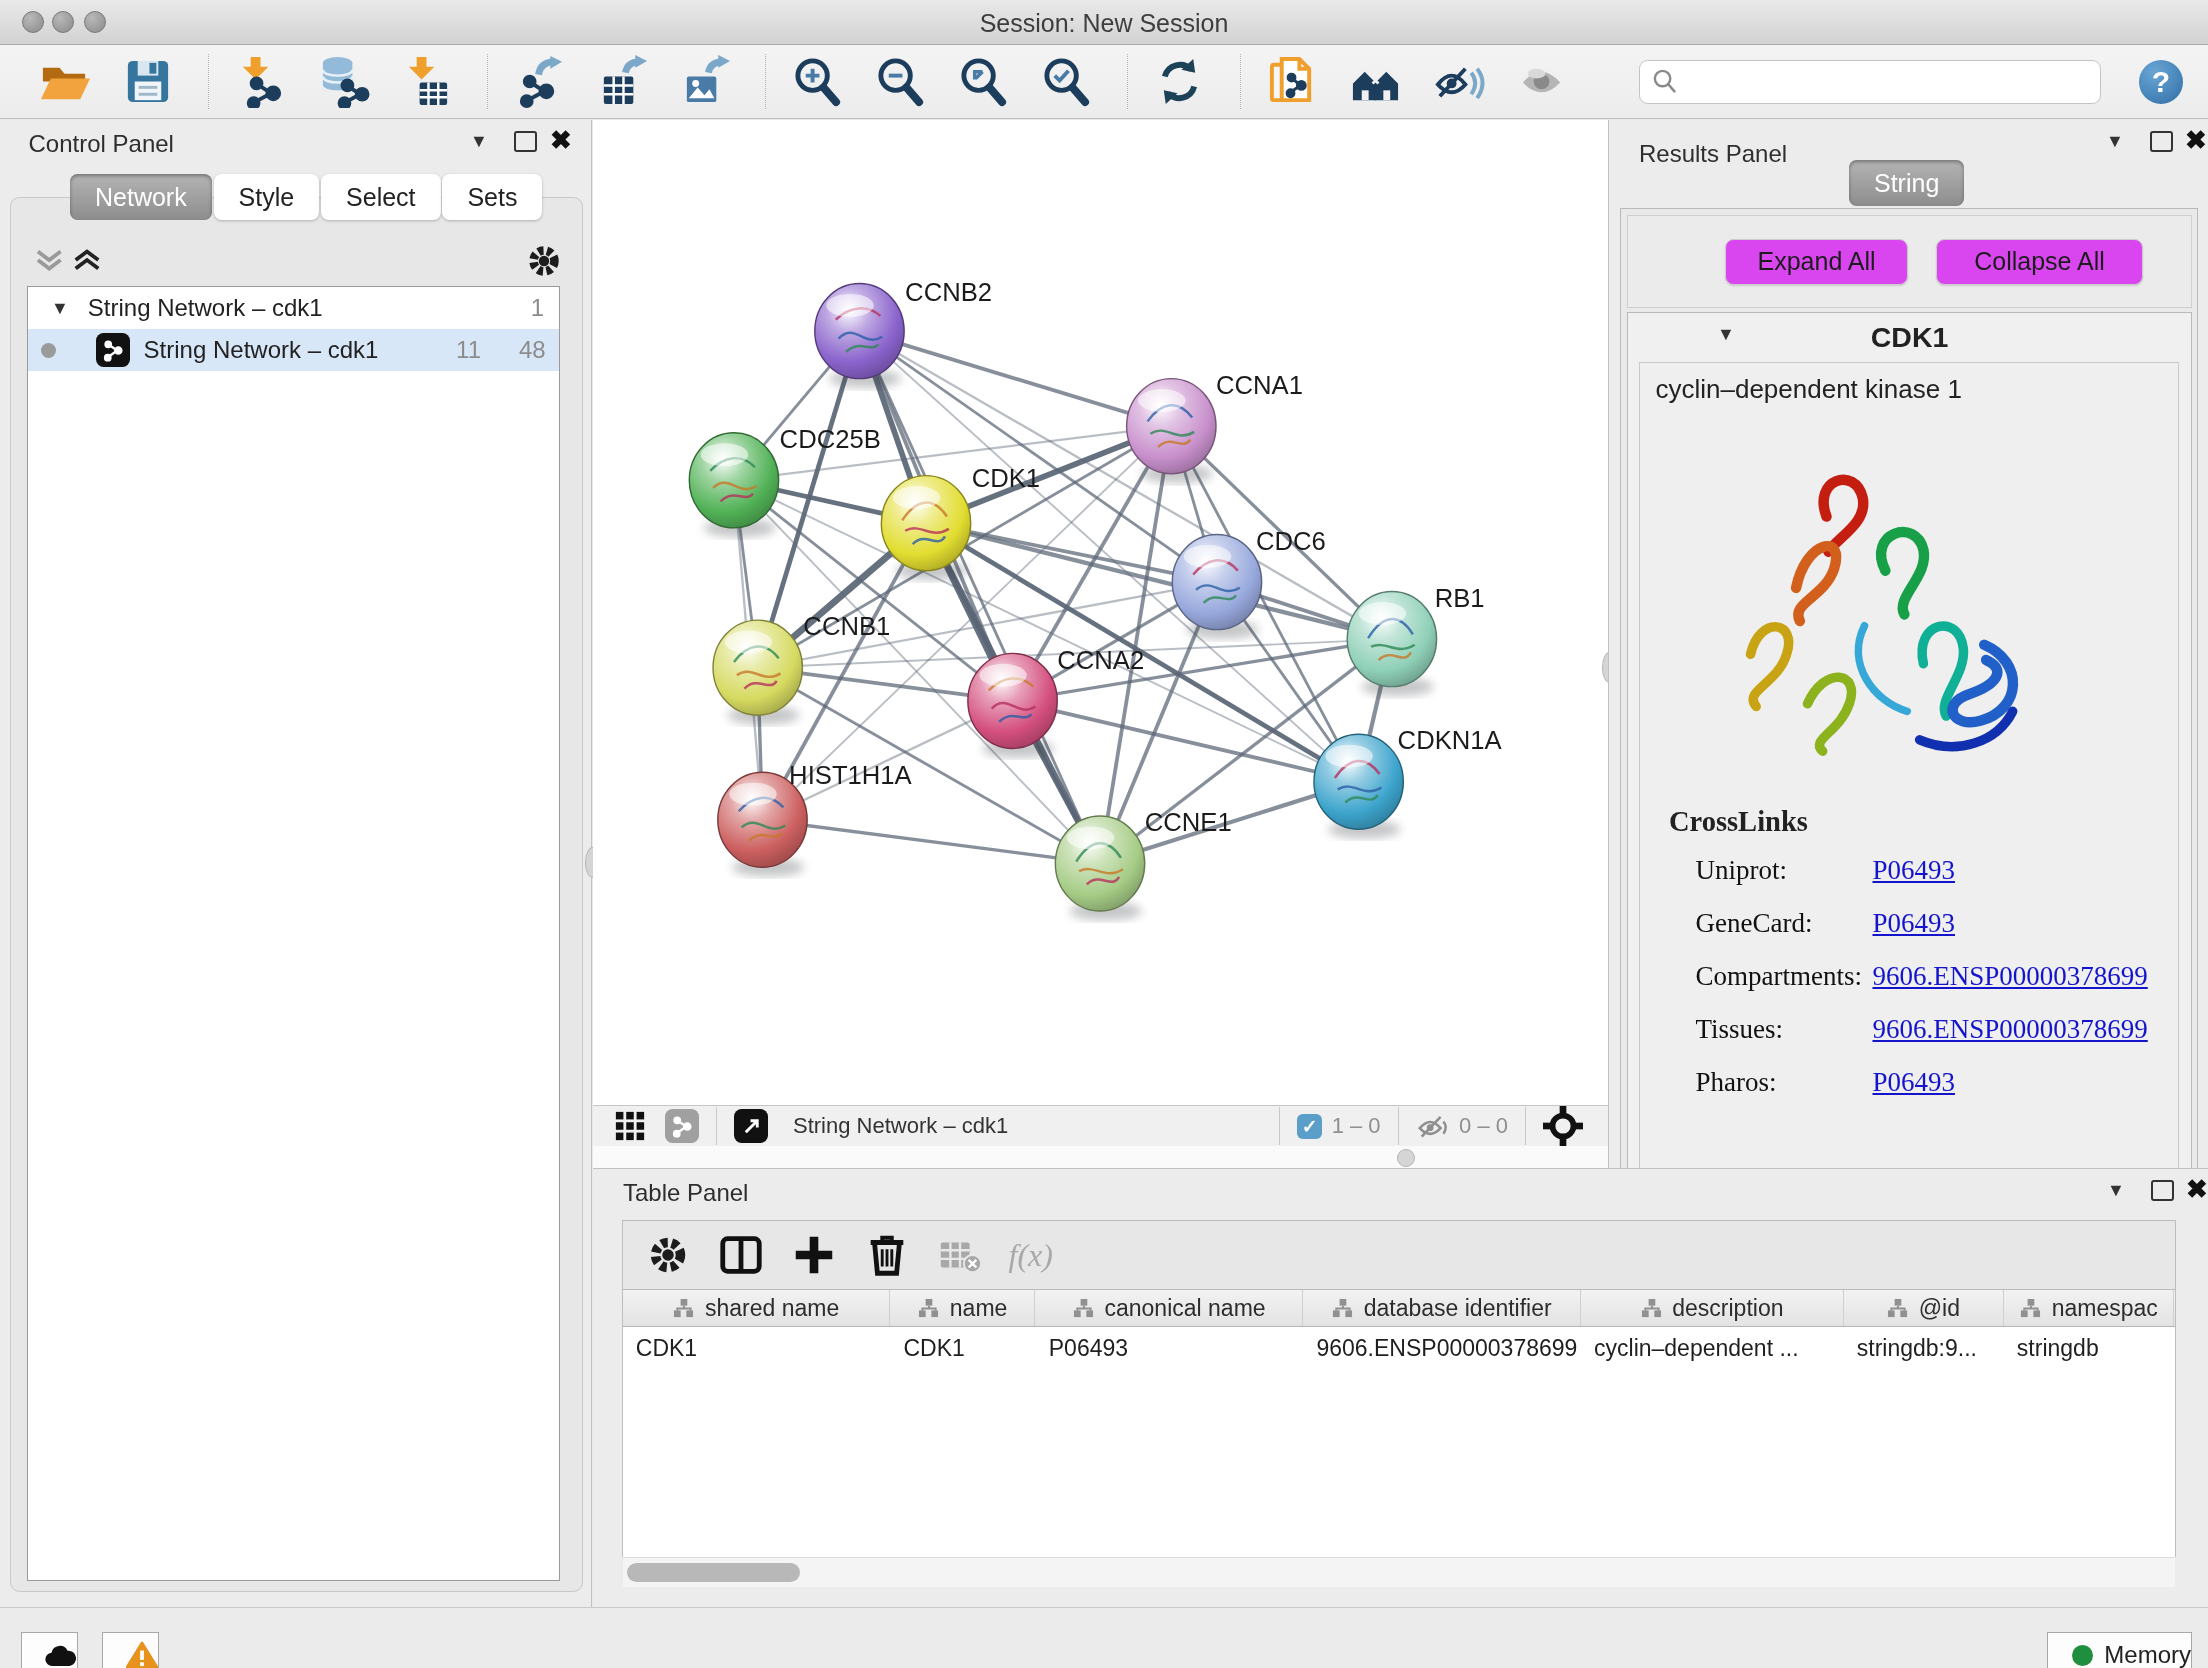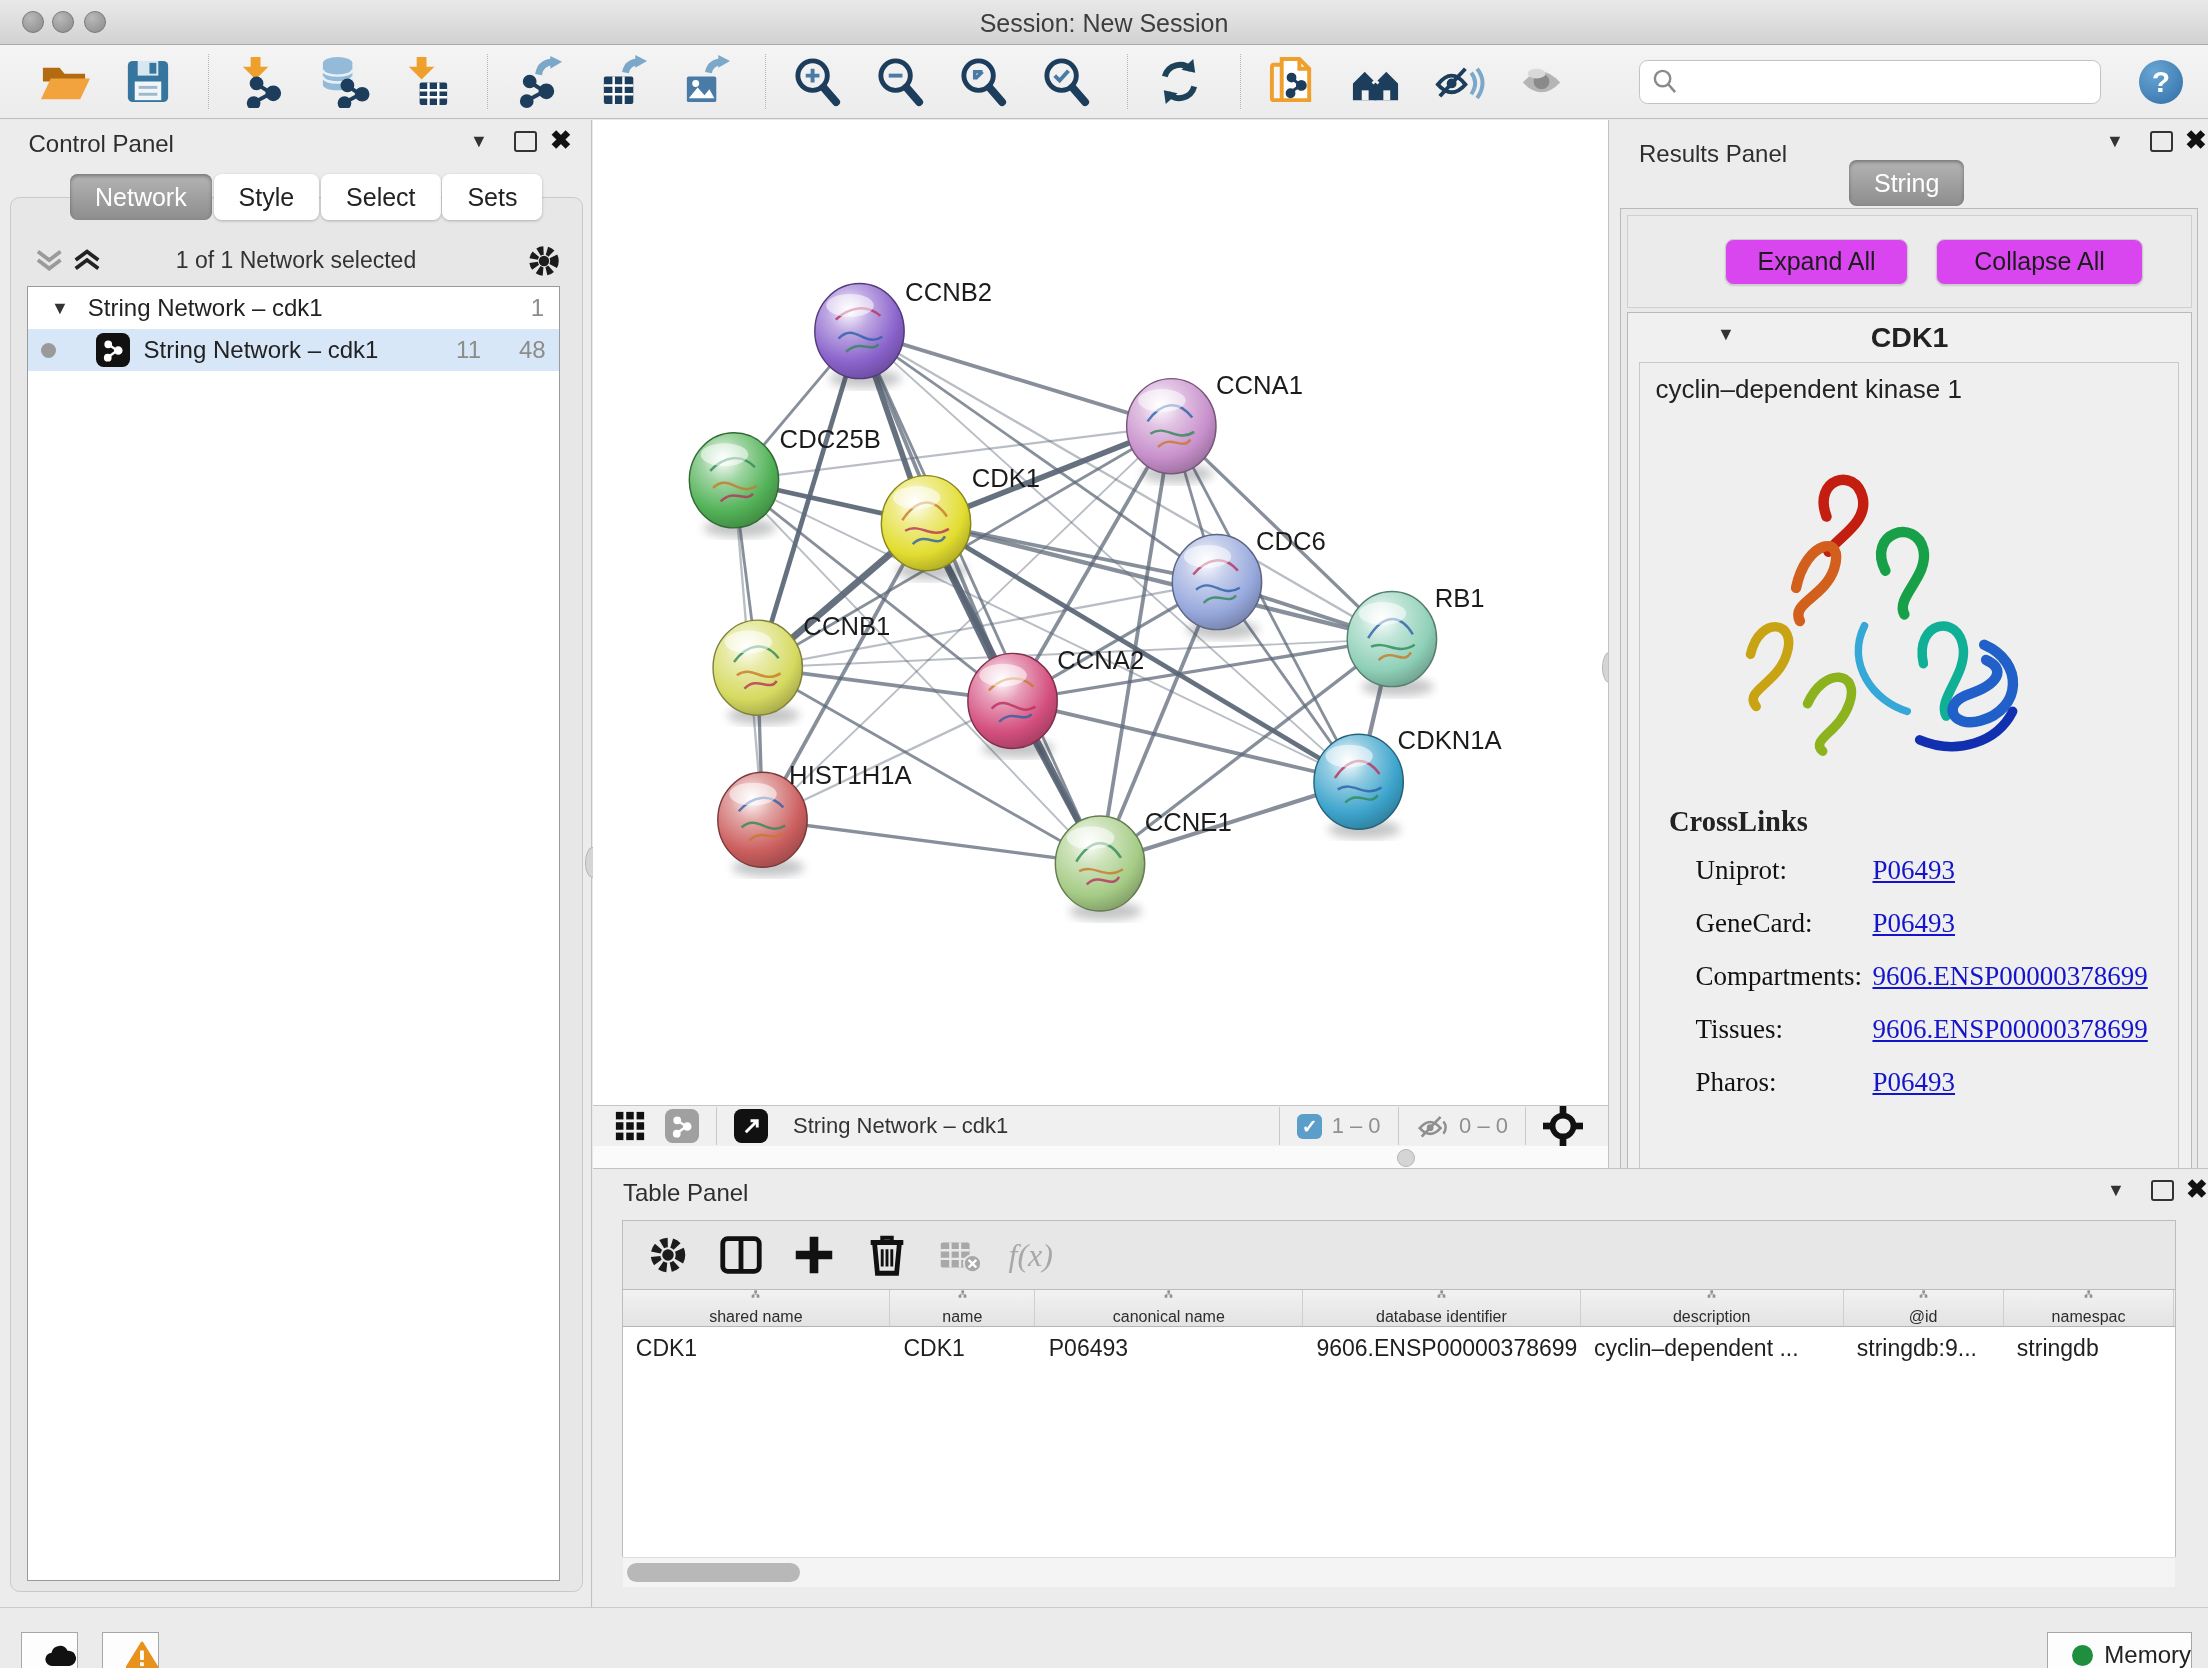--- a/index.html
+++ b/index.html
@@ -62,22 +62,22 @@
   .r-innerbox{left:11.4px;top:49px;width:538px;height:886px;border:1px solid #c9c9c9;background:#efefef;}
   .xl-row{display:flex;font-family:"Liberation Serif",serif;font-size:27px;height:53px;align-items:center;}
   .xl-label{width:177px;color:#111;}
   .xl-link{color:#1414cc;text-decoration:underline;}
   
   .tpanel{left:593px;top:1168px;width:1616px;height:439px;background:#ececec;box-sizing:border-box;border-top:1px solid #c2c2c2;}
   .t-box{left:28.5px;top:51px;width:1552px;height:335px;background:#e7e7e7;border:1px solid #bdbdbd;}
   .t-tool{display:flex;align-items:center;height:68px;padding-left:21px;}
   .t-tool .ti{width:48px;height:48px;margin-right:25px;}
   .thead{display:flex;height:36px;background:linear-gradient(#f2f2f2,#e3e3e3);border-top:1px solid #bbb;border-bottom:1px solid #b5b5b5;}
-  .th{display:flex;align-items:center;justify-content:center;font-size:16px;color:#2d2d2d;
-      border-right:1px solid #cfcfcf;box-sizing:border-box;gap:9.5px;overflow:hidden;white-space:nowrap;flex-direction:column;}
+  .th{display:flex;align-items:center;justify-content:center;font-size:23px;color:#2d2d2d;
+      border-right:1px solid #cfcfcf;box-sizing:border-box;gap:9.5px;overflow:hidden;white-space:nowrap;}
   .trow{display:flex;height:42px;background:#fff;}
   .td{display:flex;align-items:center;font-size:23px;color:#1f1f1f;padding-left:13.3px;box-sizing:border-box;
       overflow:hidden;white-space:nowrap;}
   .tbody{background:#fff;height:188px;}
   .hscroll{height:28.5px;background:#f4f4f4;border-top:1px solid #ddd;position:relative;}
   .hthumb{position:absolute;left:4.8px;top:4.8px;width:173px;height:19px;border-radius:9.5px;background:#b8b8b8;}
   .bottomtabs{position:absolute;left:538px;top:392px;display:flex;}
   
   .statusbar{left:0;top:1607px;width:2208px;height:61px;background:#ebebeb;border-top:1px solid #cacaca;}
   .sbtn{position:absolute;top:24px;height:44px;background:#fdfdfd;border:1.9px solid #a8a8a8;
@@ -236,21 +236,20 @@
   <div class="abs float-ico" style="left:514px;top:11.4px"></div>
   <div class="abs close-ico" style="left:550px;top:4.8px">✖</div>
 
   <div class="abs cp-box"></div>
   <div class="abs" style="left:70px;top:54px" id="cp-tabs"><button class="tabbtn sel">Network</button><button class="tabbtn">Style</button><button class="tabbtn">Select</button><button class="tabbtn">Sets</button></div>
 
   <svg class="abs" style="left:32px;top:124px" width="76" height="34" viewBox="0 0 80 36">
     <path d="M6 8 l12 9 12 -9 M6 17 l12 9 12 -9" stroke="#9a9a9a" stroke-width="4" fill="none"></path>
     <path d="M46 26 l12 -9 12 9 M46 17 l12 -9 12 9" stroke="#222" stroke-width="4" fill="none"></path>
   </svg>
-  <div class="abs" style="left:0;top:127px;width:592px;text-align:center;font-size:23px;color:#333">1 of 1 Network selected</div>
   <svg class="abs" style="left:525px;top:122px" width="38" height="38" viewBox="0 0 40 40">
     <circle cx="20" cy="20" r="11" fill="none" stroke="#1c1c1c" stroke-width="9" stroke-dasharray="5.5 3.6"></circle>
     <circle cx="20" cy="20" r="5.5" fill="#1c1c1c"></circle>
   </svg>
 
   <div class="abs netlist">
     <div class="treerow" style="padding-left:23px">
       <span class="caret" style="margin-right:19px">▼</span>
       <span>String Network – cdk1</span>
       <span class="num" style="margin-left:auto;margin-right:15px">1</span>

